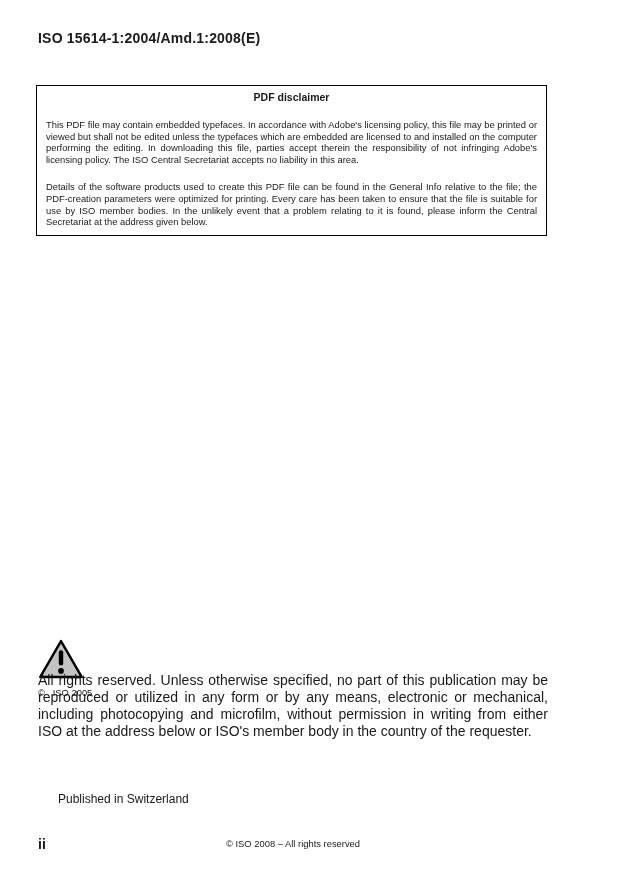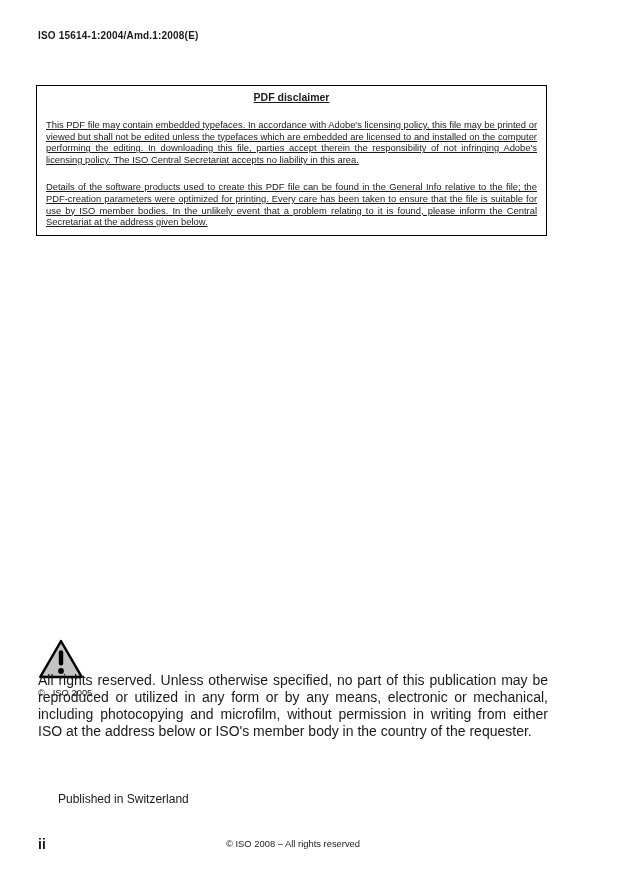--- a/index.html
+++ b/index.html
@@ -12,33 +12,32 @@
     position: relative;
     width: 619px;
     height: 877px;
     background: #ffffff;
     overflow: hidden;
   }
   .doc-header {
     position: absolute;
     left: 38px;
     top: 30px;
-    font-size: 10px;
+    font-size: 14px;
     font-weight: bold;
     letter-spacing: 0.2px;
     white-space: nowrap;
   }
   .disclaimer-box {
     position: absolute;
     left: 36px;
     top: 85px;
     width: 511px;
     border: 1px solid #000000;
     padding: 5px 9px 7px 9px;
-    text-decoration: underline;
   }
   .disclaimer-title {
     text-align: center;
     font-size: 10.5px;
     font-weight: bold;
     margin-bottom: 3px;
   }
   .disclaimer-box p {
     font-size: 9.4px;
     line-height: 11.6px;

